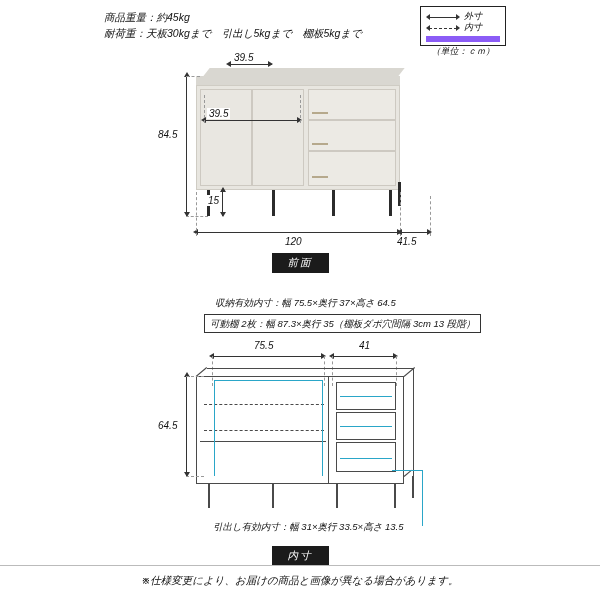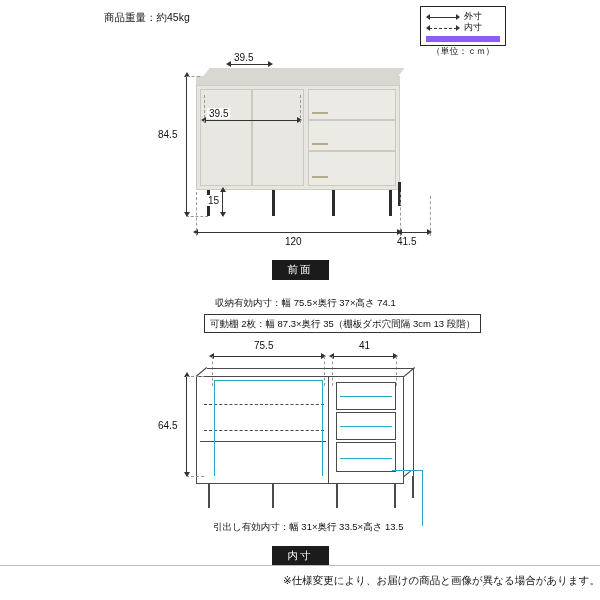--- a/index.html
+++ b/index.html
@@ -4,21 +4,21 @@
 <style>
   html,body{margin:0;padding:0;}
   body{
     width:600px;height:600px;
     background:#ffffff;
     font-family:"Liberation Sans","DejaVu Sans",sans-serif;
     color:#111;
     position:relative;
     overflow:hidden;
   }
-  .wrap{position:relative;width:600px;height:600px;}
+  .wrap{position:relative;width:600px;height:600px;font-style:italic;}
   .abs{position:absolute;}
   .txt{font-size:10.5px;line-height:1.5;white-space:nowrap;}
   .txt-sm{font-size:9.5px;line-height:1.4;white-space:nowrap;}
 
   
   .legend{
     border:1px solid #222;
     width:86px;height:40px;
     box-sizing:border-box;
     padding:4px 5px;
@@ -81,20 +81,21 @@
   .wfleg{position:absolute;background:#4a4a4a;width:2px;}
   .cyanline{position:absolute;border-top:1px solid #2aa6c8;}
   .cyanv{position:absolute;border-left:1px solid #2aa6c8;}
 </style>
 </head>
 <body>
 
 <div class="wrap">
 
   <div class="abs txt" style="left:104px;top:10px;">商品重量：約45kg</div>
+  <div class="abs txt" style="left:104px;top:26px;">耐荷重：天板30kgまで　引出し5kgまで　棚板5kgまで</div>
 
   <div class="abs legend" style="left:420px;top:6px;">
     <div class="legend-row">
       <span class="legend-line">
         <span class="ar-l"></span>
           <span class="l"></span>
           <span class="ar-r"></span>
       </span>
       <span style="font-size:9px;">外寸</span>
     </div>
@@ -165,25 +166,25 @@
     <div class="extv" style="left:400px;top:192px;height:44px;"></div>
     <div class="dlabel" style="left:283px;top:236px;">120</div>
 
     <div class="dline h" style="left:400px;top:232px;width:30px;"></div>
     <div class="ar left" style="left:397px;top:229px;"></div>
     <div class="ar right" style="left:427px;top:229px;"></div>
     <div class="extv" style="left:430px;top:196px;height:40px;"></div>
     <div class="dlabel" style="left:395px;top:236px;">41.5</div>
   </div>
 
-  <div class="abs" style="left:0;top:252px;width:600px;text-align:center;margin-top:7px;">
+  <div class="abs" style="left:0;top:252px;width:600px;text-align:center;">
     <span class="pill">前面</span>
   </div>
 
-  <div class="abs txt-sm" style="left:215px;top:296px;">収納有効内寸：幅 75.5×奥行 37×高さ 74.1</div>
+  <div class="abs txt-sm" style="left:215px;top:296px;">収納有効内寸：幅 75.5×奥行 37×高さ 64.5</div>
   <div class="abs txt-sm" style="left:204px;top:314px;border:1px solid #333;padding:2px 5px;background:#fff;">可動棚 2枚：幅 87.3×奥行 35（棚板ダボ穴間隔 3cm 13 段階）</div>
 
   <div class="abs" style="left:0;top:0;width:600px;height:600px;">
 
     <div class="dline h" style="left:212px;top:356px;width:112px;"></div>
     <div class="ar left" style="left:209px;top:353px;"></div>
     <div class="ar right" style="left:321px;top:353px;"></div>
     <div class="extv" style="left:212px;top:356px;height:30px;"></div>
     <div class="extv" style="left:324px;top:356px;height:30px;"></div>
     <div class="dlabel" style="left:252px;top:340px;">75.5</div>
@@ -235,17 +236,17 @@
     <div class="wfleg" style="left:394px;top:484px;height:24px;"></div>
     <div class="wfleg" style="left:412px;top:476px;height:22px;"></div>
   </div>
 
   <div class="abs txt-sm" style="left:213px;top:520px;">引出し有効内寸：幅 31×奥行 33.5×高さ 13.5</div>
 
   <div class="abs" style="left:0;top:545px;width:600px;text-align:center;">
     <span class="pill">内寸</span>
   </div>
 
-  <div class="footer-note" style="height:26px;text-align:right;">
+  <div class="footer-note" style="height:26px;">
     <span>※仕様変更により、お届けの商品と画像が異なる場合があります。</span>
   </div>
 
 </div>
 
 </body></html>

